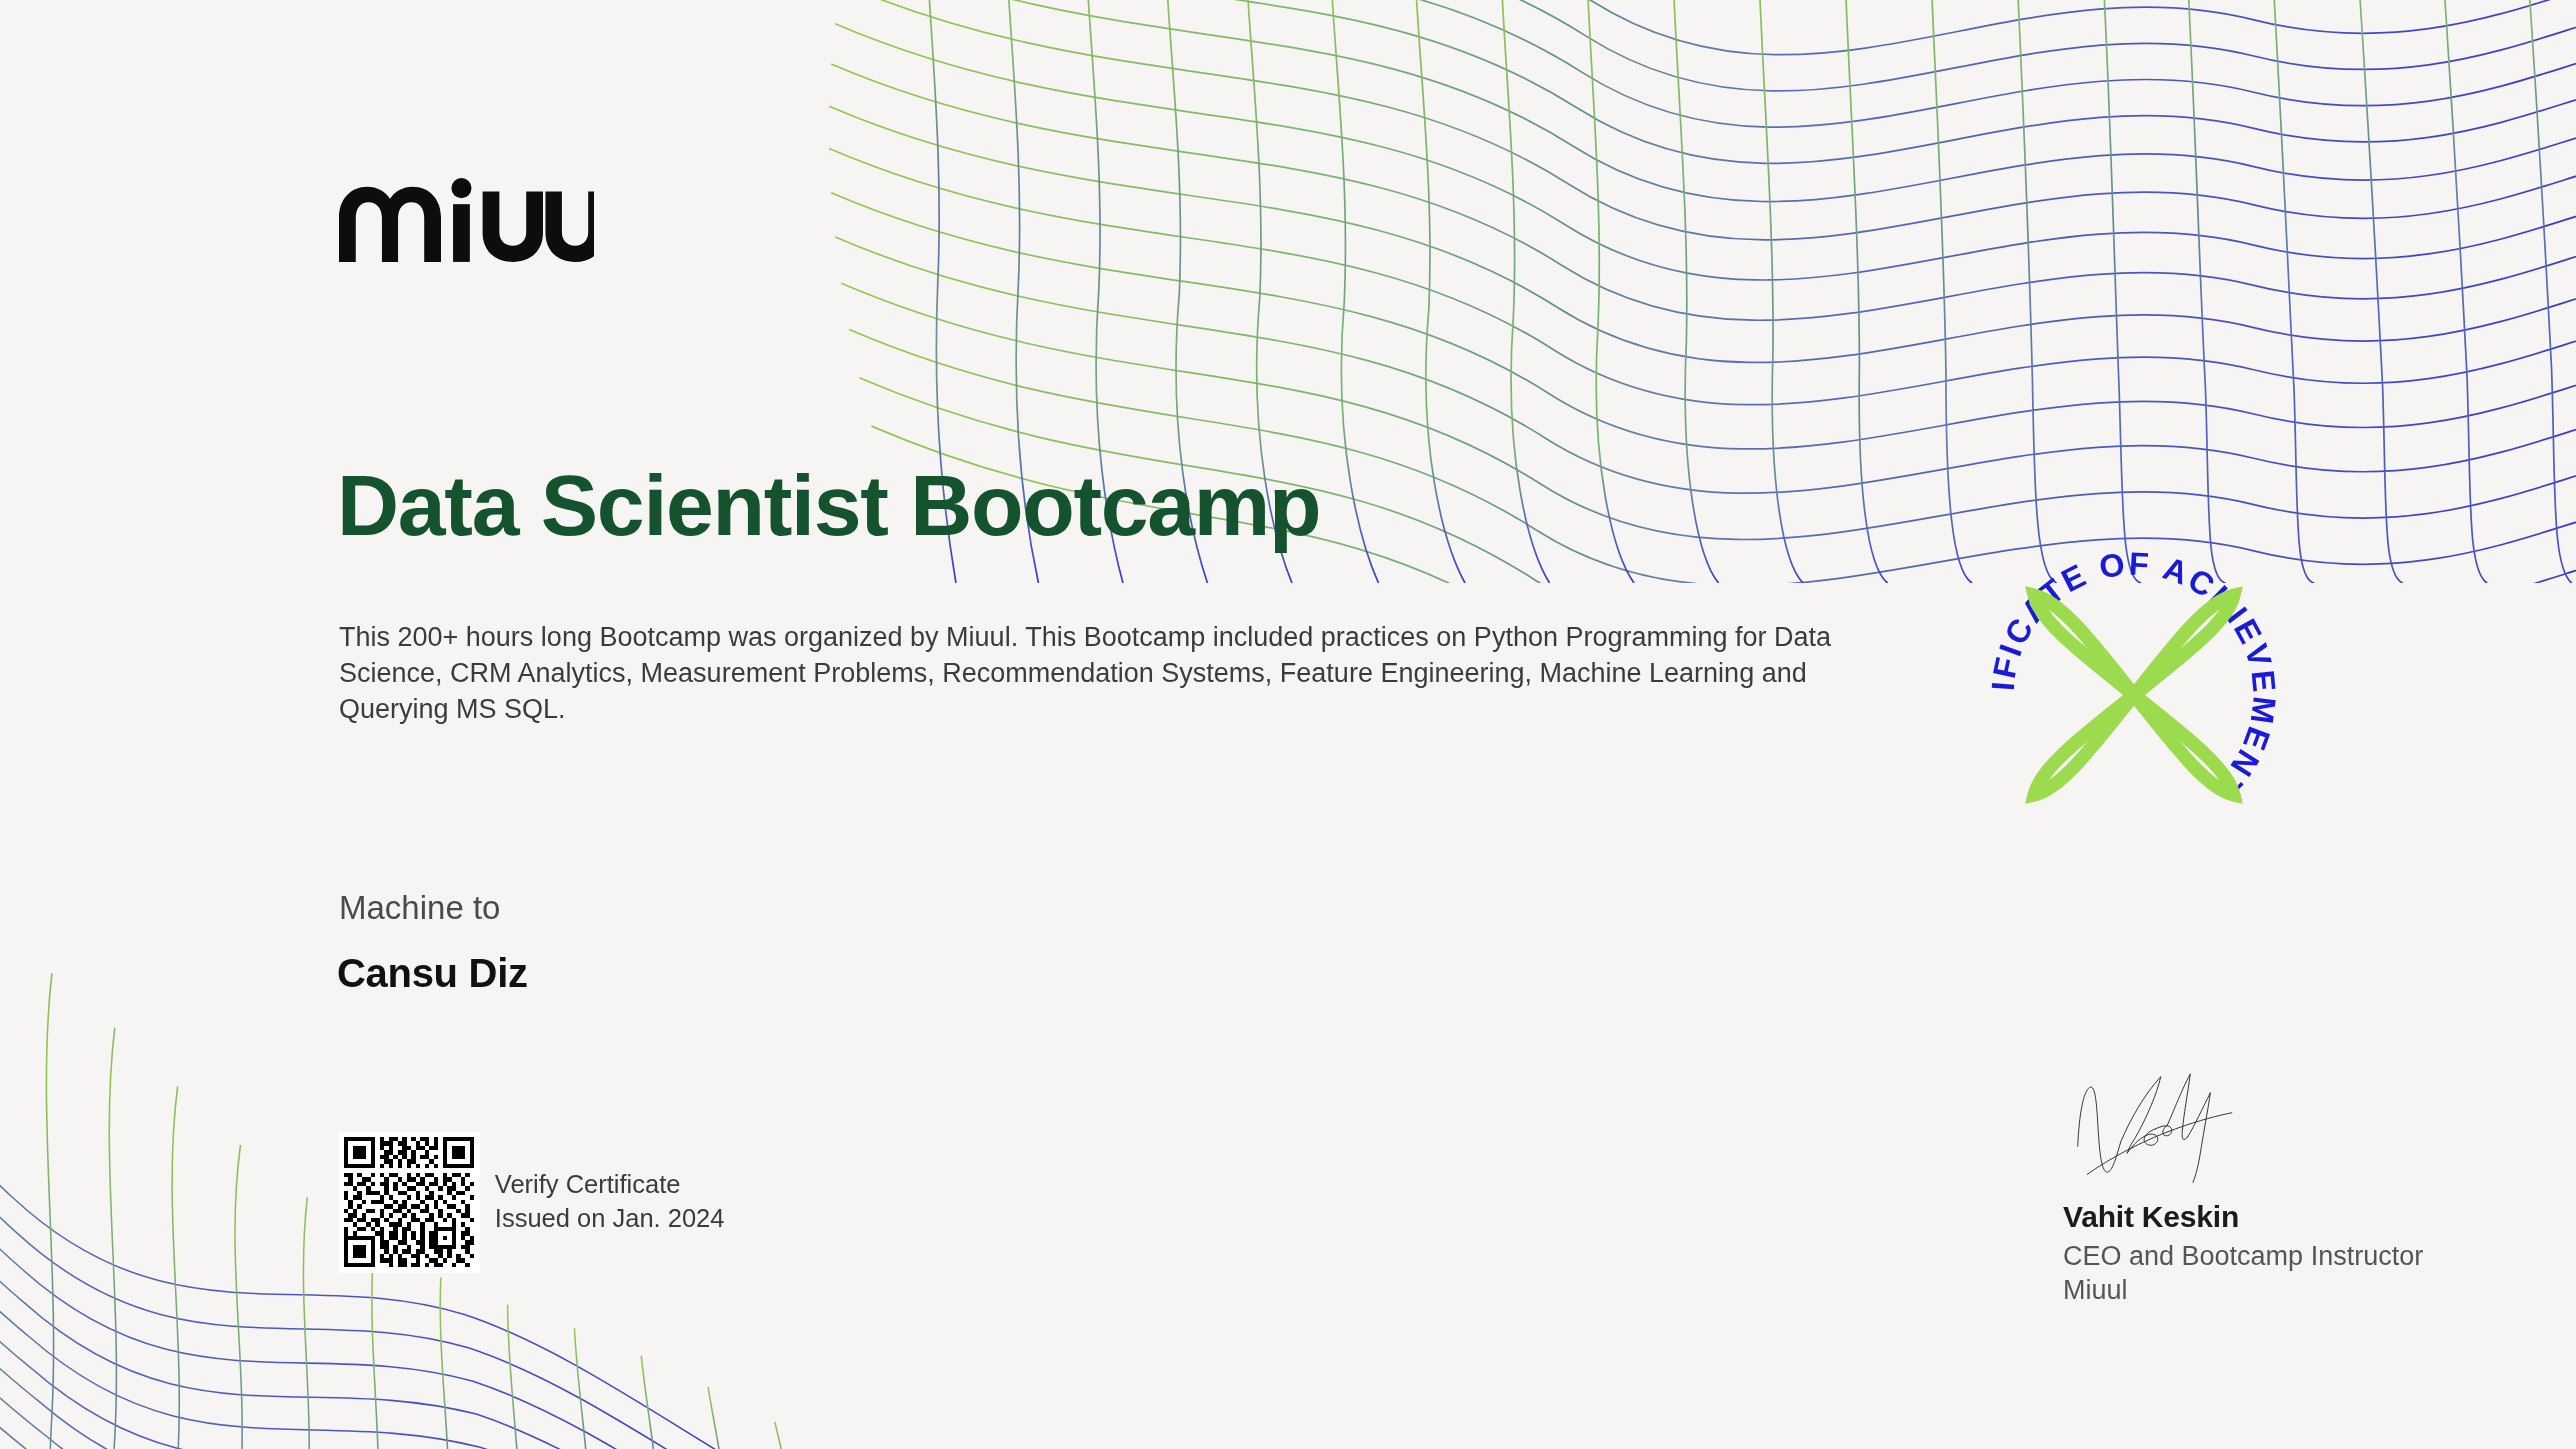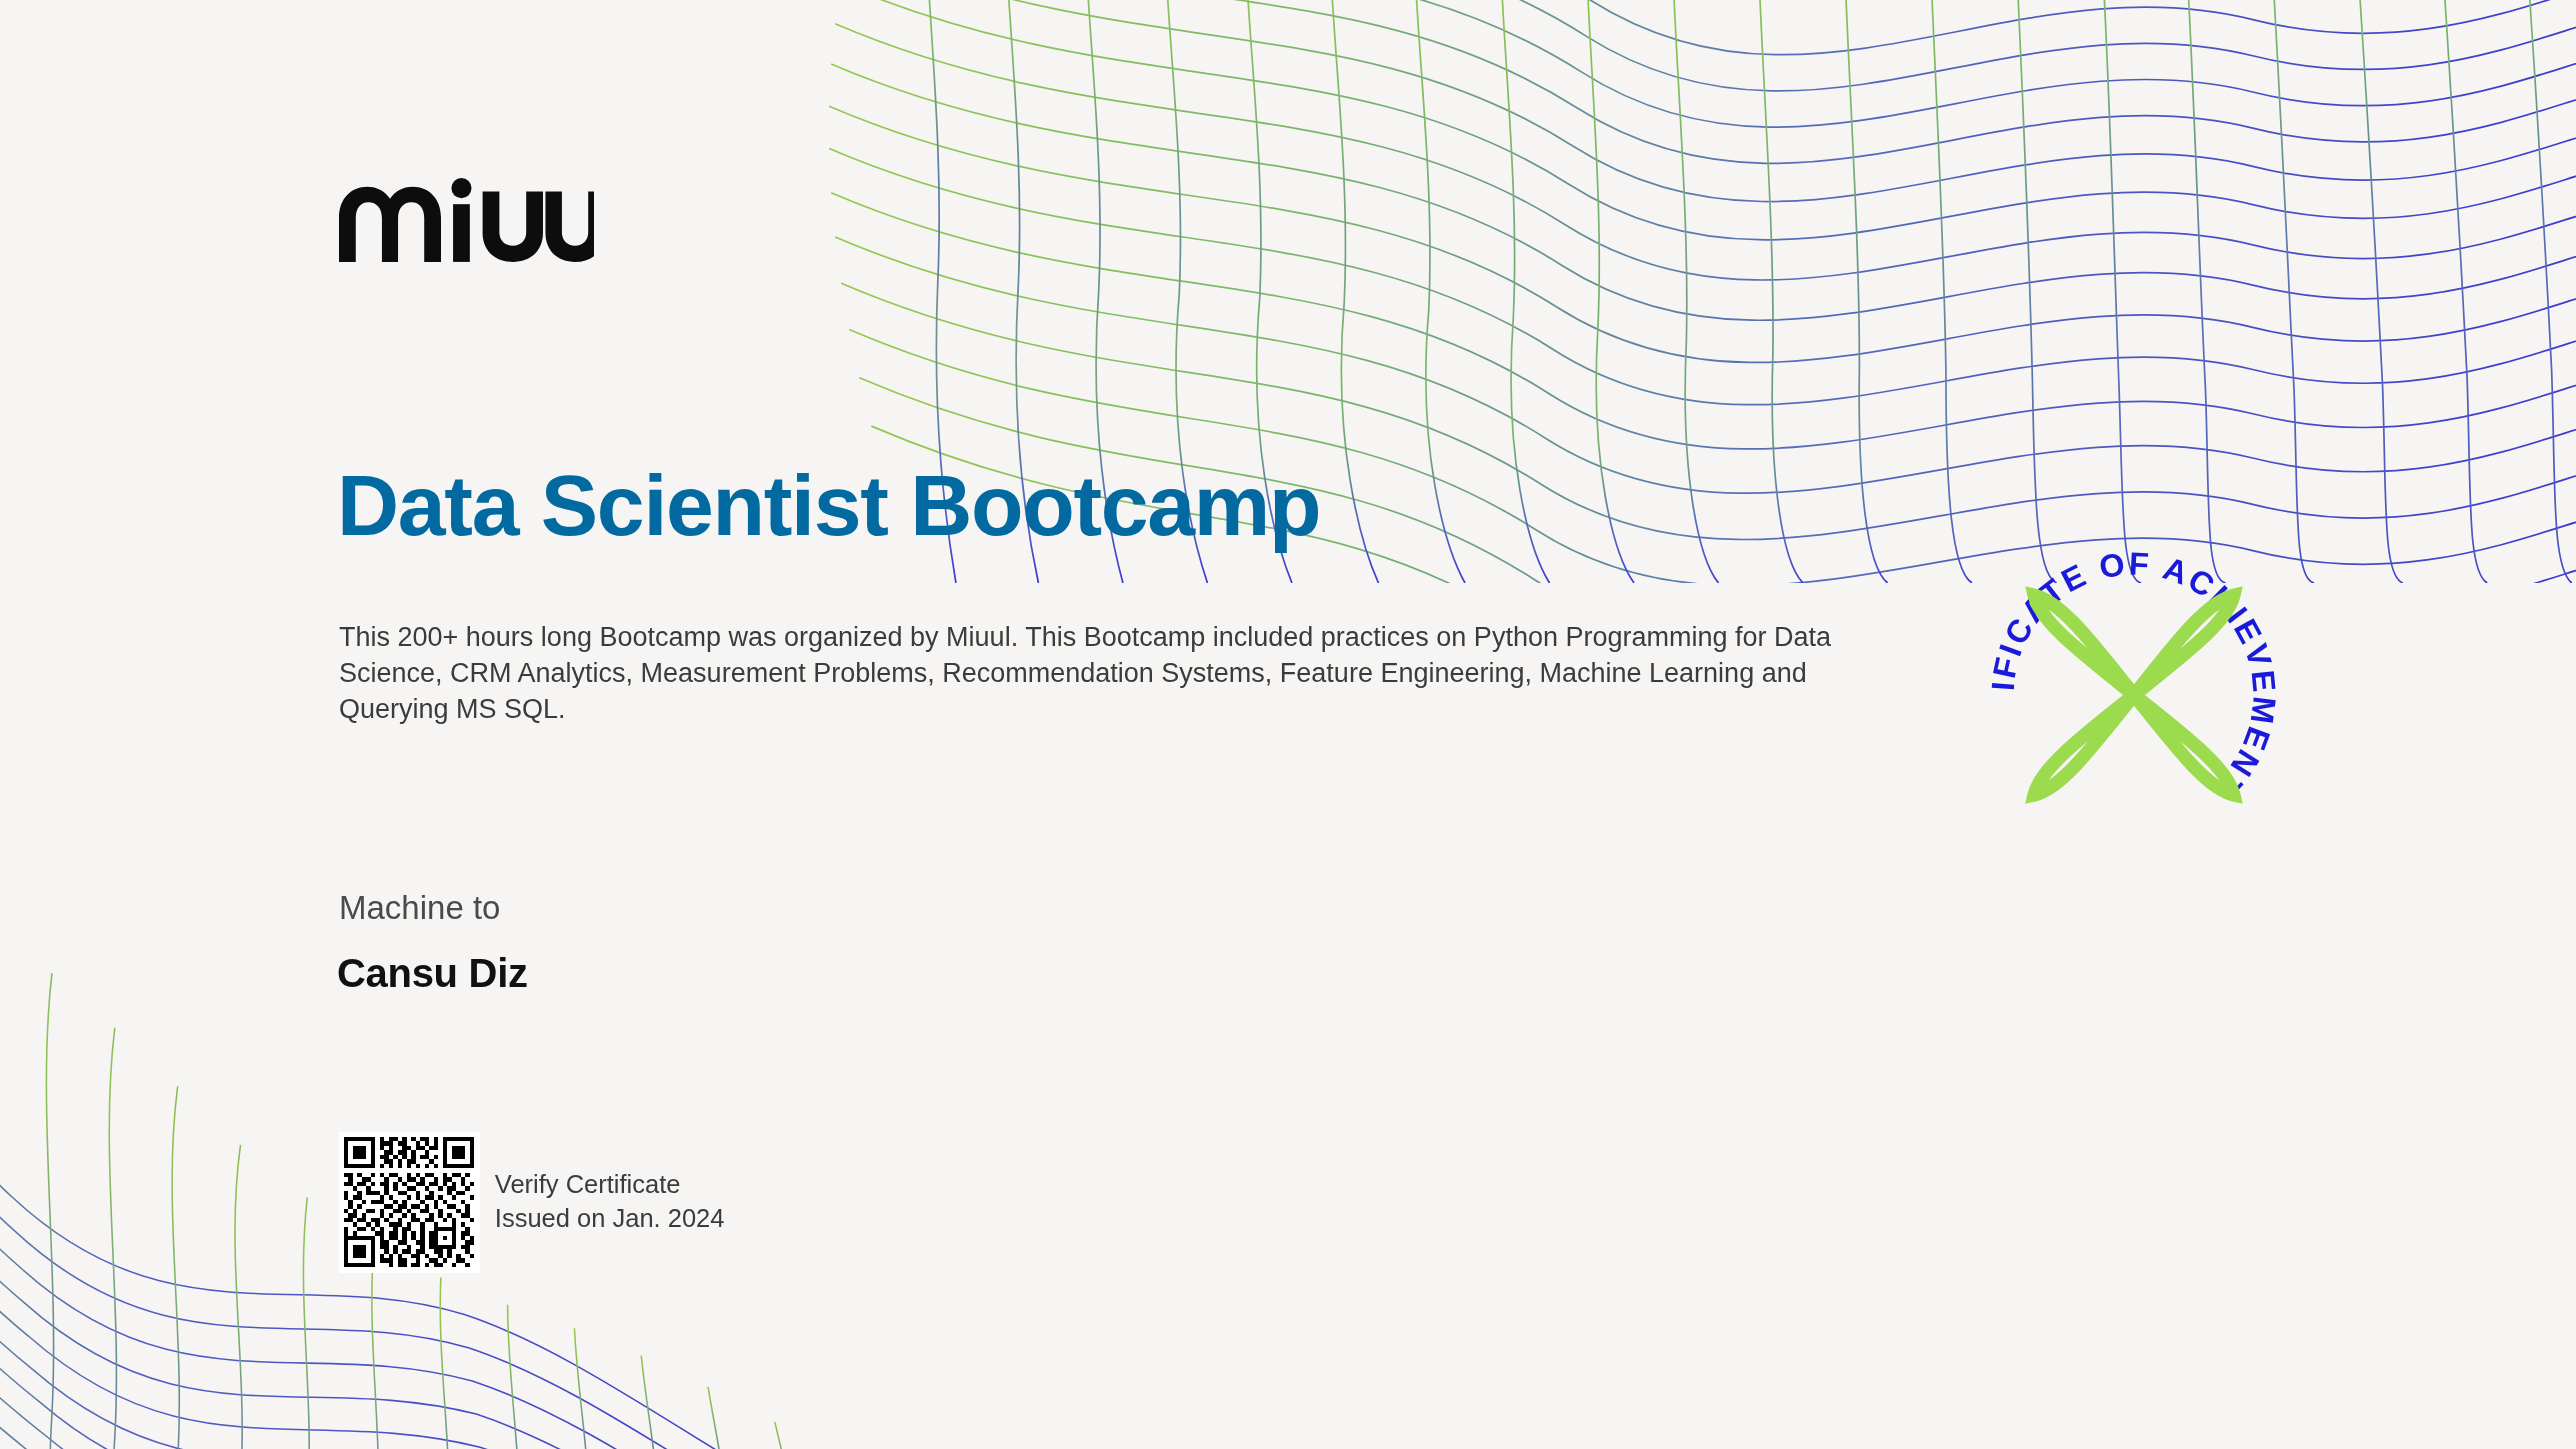--- a/index.html
+++ b/index.html
@@ -25,21 +25,21 @@
     position:absolute; left:339px; top:176px;
     width:255px; height:87px;
   }
 
   
   .title {
     position:absolute; left:337px; top:456px;
     font-size:86px;
     font-weight:700;
     letter-spacing:-1.3px;
-    color:#0369a1;
+    color:#14532d;
     white-space:nowrap;
   }
   .description {
     position:absolute; left:339px; top:619px;
     width:1556px;
     font-size:27px;
     line-height:36px;
     color:#3b3b3b;
     font-weight:400;
   }
@@ -501,15 +501,31 @@
 
         <path d="M200,200 C250,160 290,130 296,104 C270,110 240,150 200,200 Z" transform="translate(0,0) scale(1.32) translate(-48,-48)"></path>
 
         <path d="M200,200 C150,240 110,270 104,296 C130,290 160,250 200,200 Z" transform="translate(0,0) scale(1.32) translate(-48,-48)"></path>
 
         <path d="M200,200 C250,240 290,270 296,296 C270,290 240,250 200,200 Z" transform="translate(0,0) scale(1.32) translate(-48,-48)"></path>
       </g>
     </svg>
   </div>
 
+  <div class="signature-block">
+    <svg class="signature-mark" viewBox="0 0 300 180">
+      <g fill="none" stroke="#2b2b2b" stroke-width="1.4" stroke-linecap="round">
+        <path d="M22,118 C24,72 30,36 40,30 C48,26 50,52 52,86 C54,118 56,150 64,156 C72,160 78,140 86,112"></path>
+        <path d="M86,112 C100,78 122,40 146,14 C140,40 126,72 112,98 C104,112 98,120 96,128"></path>
+        <path d="M96,128 C104,116 118,102 130,100 C140,99 144,106 140,112 C136,118 126,118 122,112 C118,105 126,96 138,92"></path>
+        <path d="M138,92 C150,86 160,86 162,92 C164,98 158,104 152,102 C147,100 148,92 156,86"></path>
+        <path d="M156,86 C168,58 180,28 190,10 C186,40 180,72 178,96 C177,108 180,112 186,104"></path>
+        <path d="M186,104 C196,88 208,62 220,38 C216,66 210,96 206,122 C202,148 198,162 194,172"></path>
+        <path d="M36,160 C70,136 118,110 168,92 C204,79 232,72 252,68"></path>
+      </g>
+    </svg>
+    <div class="signer-name">Vahit Keskin</div>
+    <div class="signer-role">CEO and Bootcamp Instructor</div>
+    <div class="signer-org">Miuul</div>
+  </div>
 
 </div>
 
 
 </body></html>

